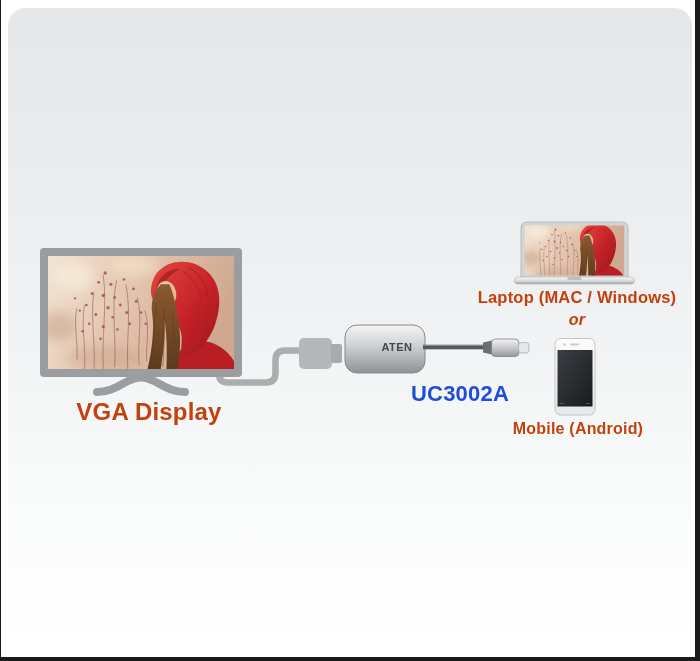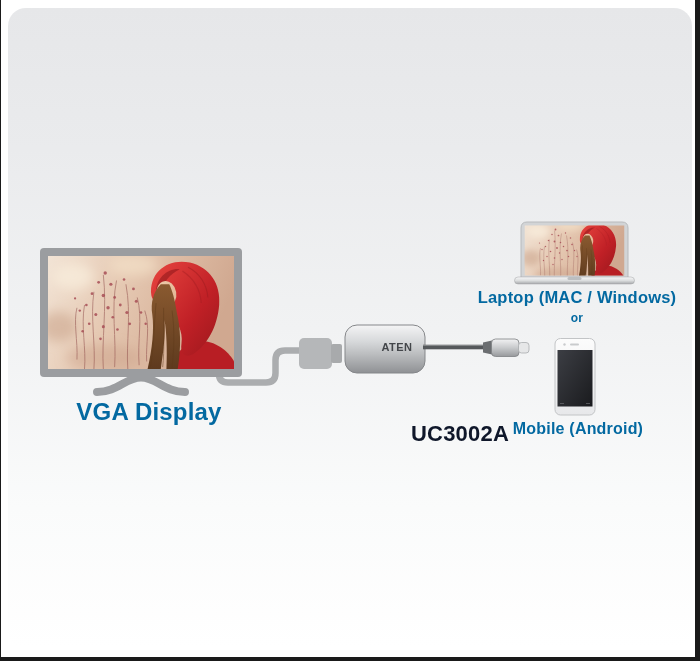--- a/index.html
+++ b/index.html
@@ -6,26 +6,26 @@
   .stage{
     position:relative;width:700px;height:661px;background:#ffffff;overflow:hidden;
     font-family:"Liberation Sans","DejaVu Sans",sans-serif;
   }
   .panel{
     position:absolute;left:8px;top:8px;width:684px;height:640px;border-radius:18px;
     background:linear-gradient(180deg,#e6e7e9 0%,#eaebed 22%,#f1f2f3 50%,#fafbfb 78%,#ffffff 100%);
   }
   .art{position:absolute;left:0;top:0;}
   .label{
-    position:absolute;text-align:center;color:#0369a1;font-weight:bold;letter-spacing:.2px;
+    position:absolute;text-align:center;color:#c2410c;font-weight:bold;letter-spacing:.2px;
   }
   .lbl-vga{left:39px;top:398px;width:220px;font-size:24px;}
-  .lbl-model{left:360px;top:381px;width:200px;font-size:22px;color:#0f172a;margin-top:40px;}
+  .lbl-model{left:360px;top:381px;width:200px;font-size:22px;color:#1d4ed8;}
   .lbl-laptop{left:467px;top:288px;width:220px;font-size:16.5px;}
-  .lbl-or{left:467px;top:311px;width:220px;font-size:12px;}
+  .lbl-or{left:467px;top:311px;width:220px;font-size:16px;font-style:italic;}
   .lbl-mobile{left:468px;top:420px;width:220px;font-size:16px;}
   .edge{position:absolute;background:#1a1a1a;z-index:10;}
   .edge-l{left:0;top:0;bottom:0;width:1px;}
   .edge-r{right:0;top:0;bottom:0;width:5px;}
   .edge-b{left:0;right:0;bottom:0;height:4px;}
 </style>
 </head>
 <body>
 
 <div class="stage">

